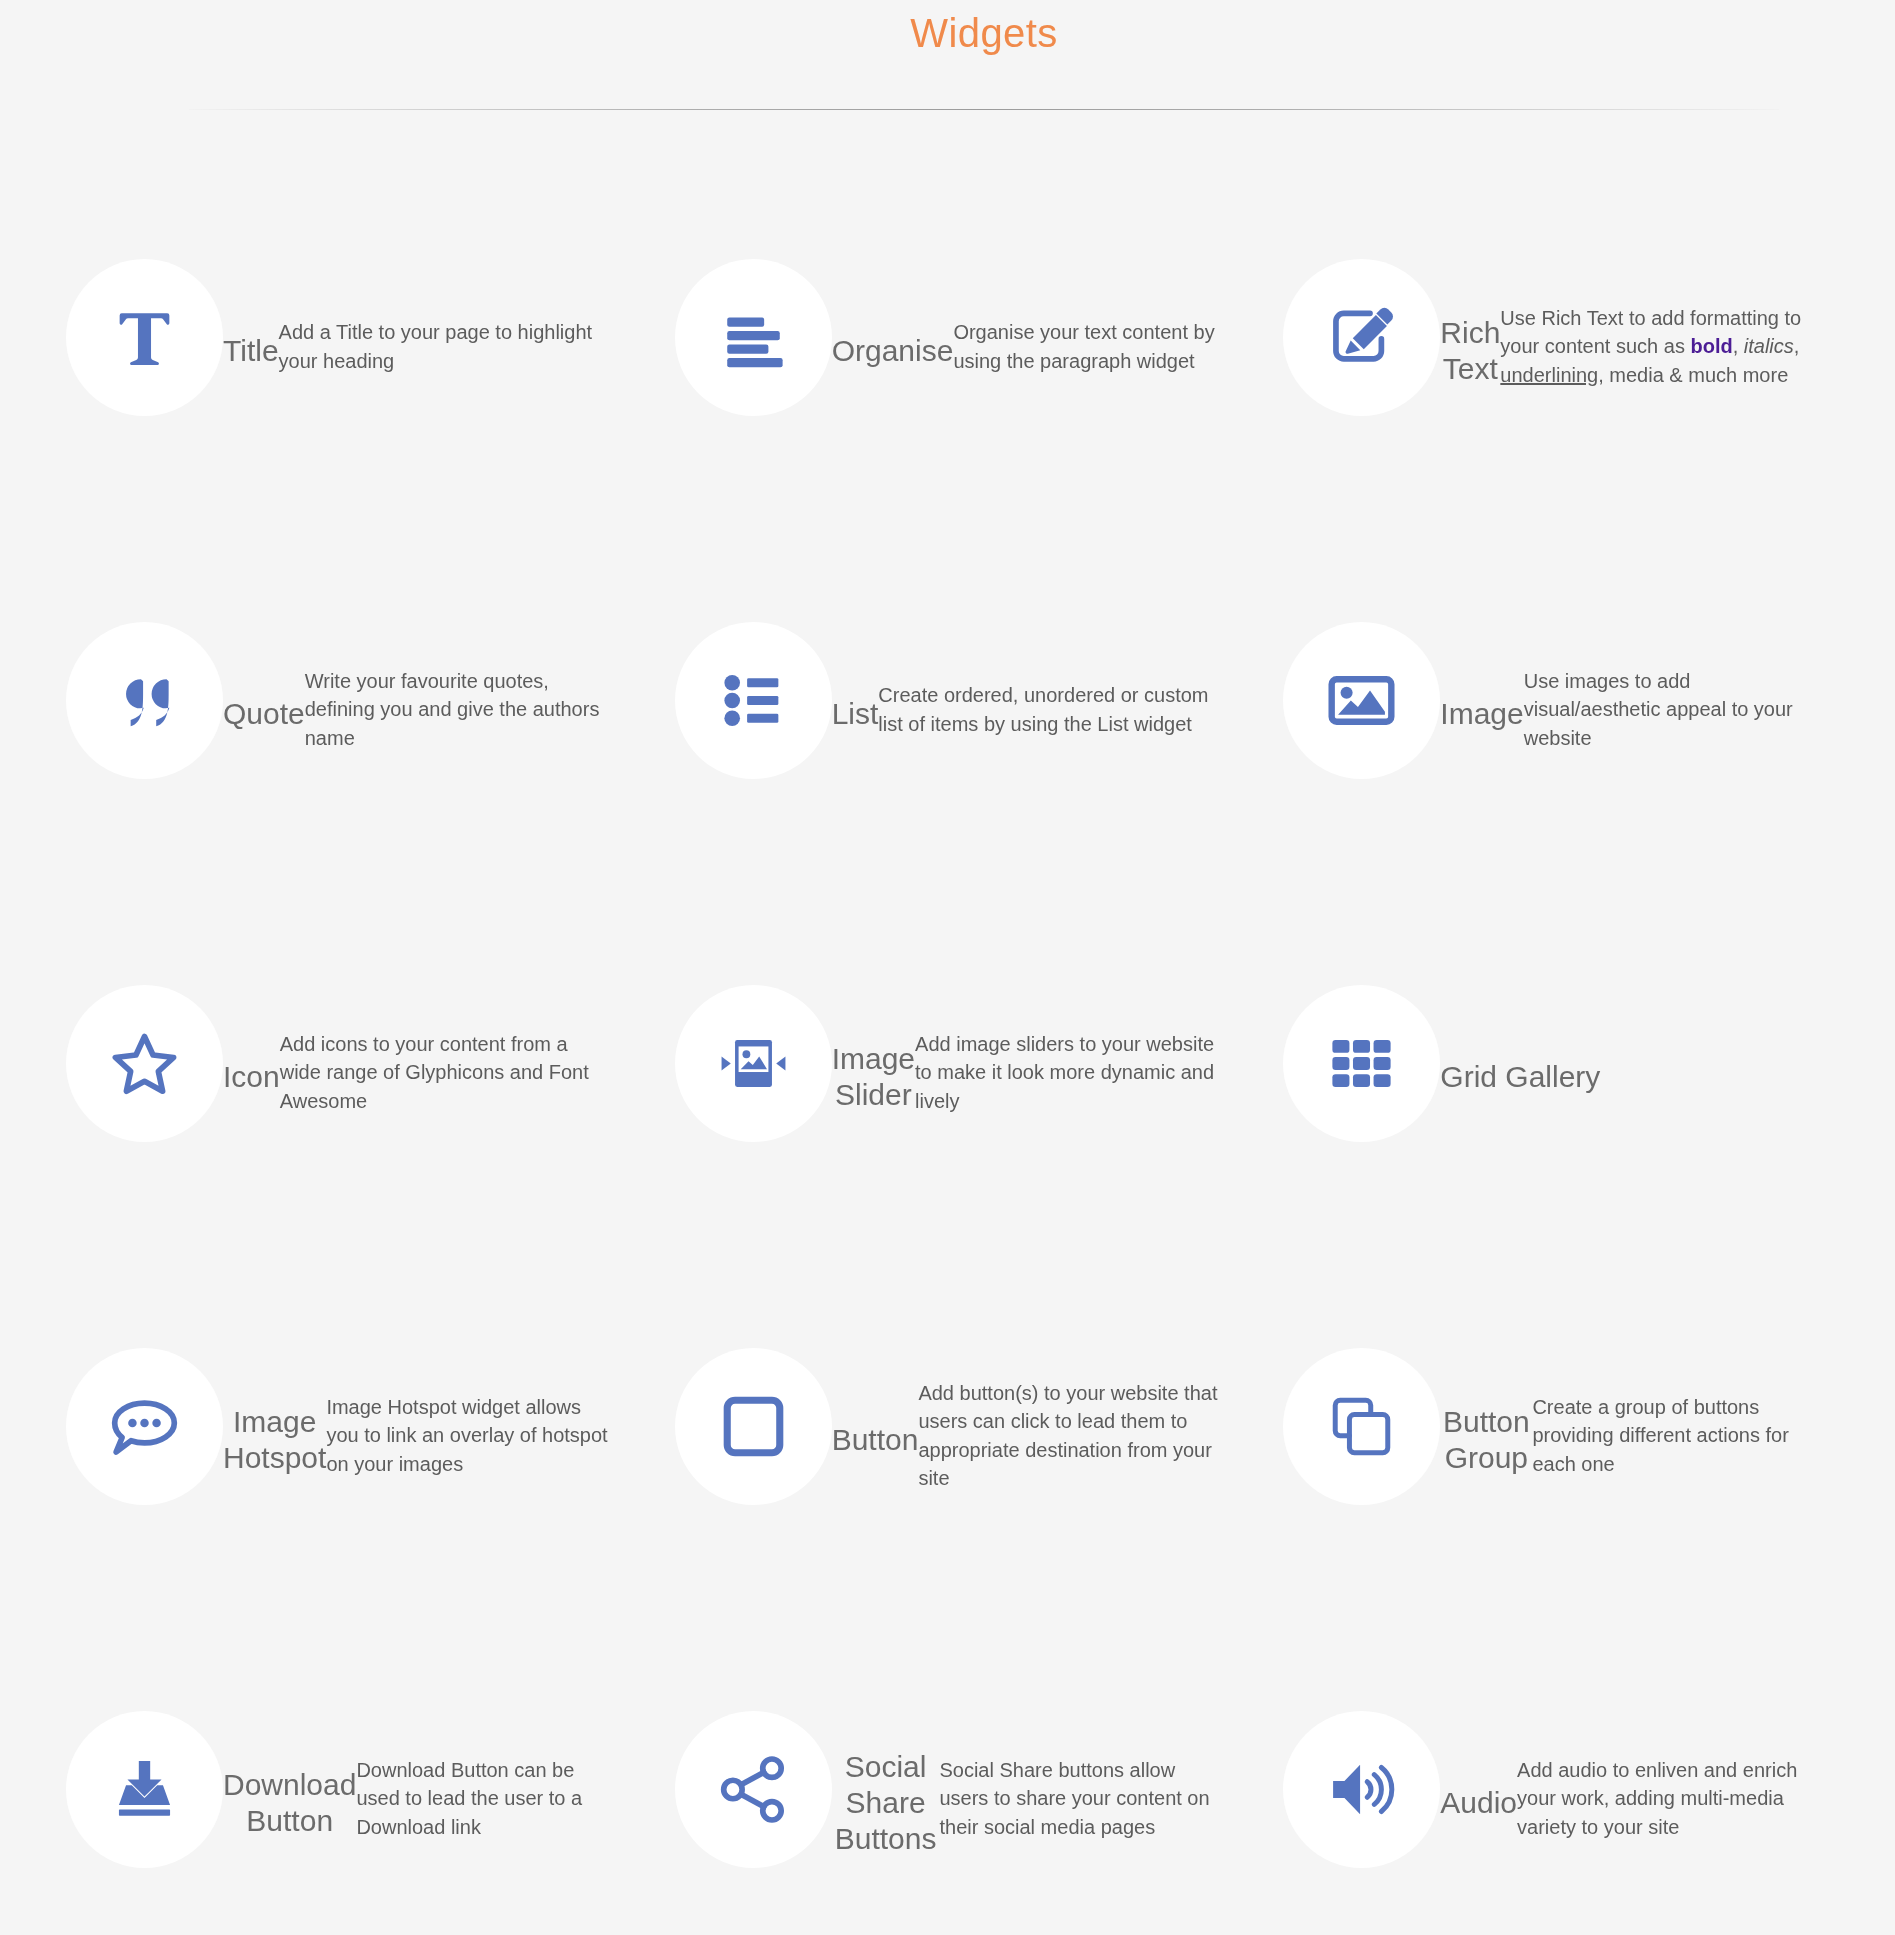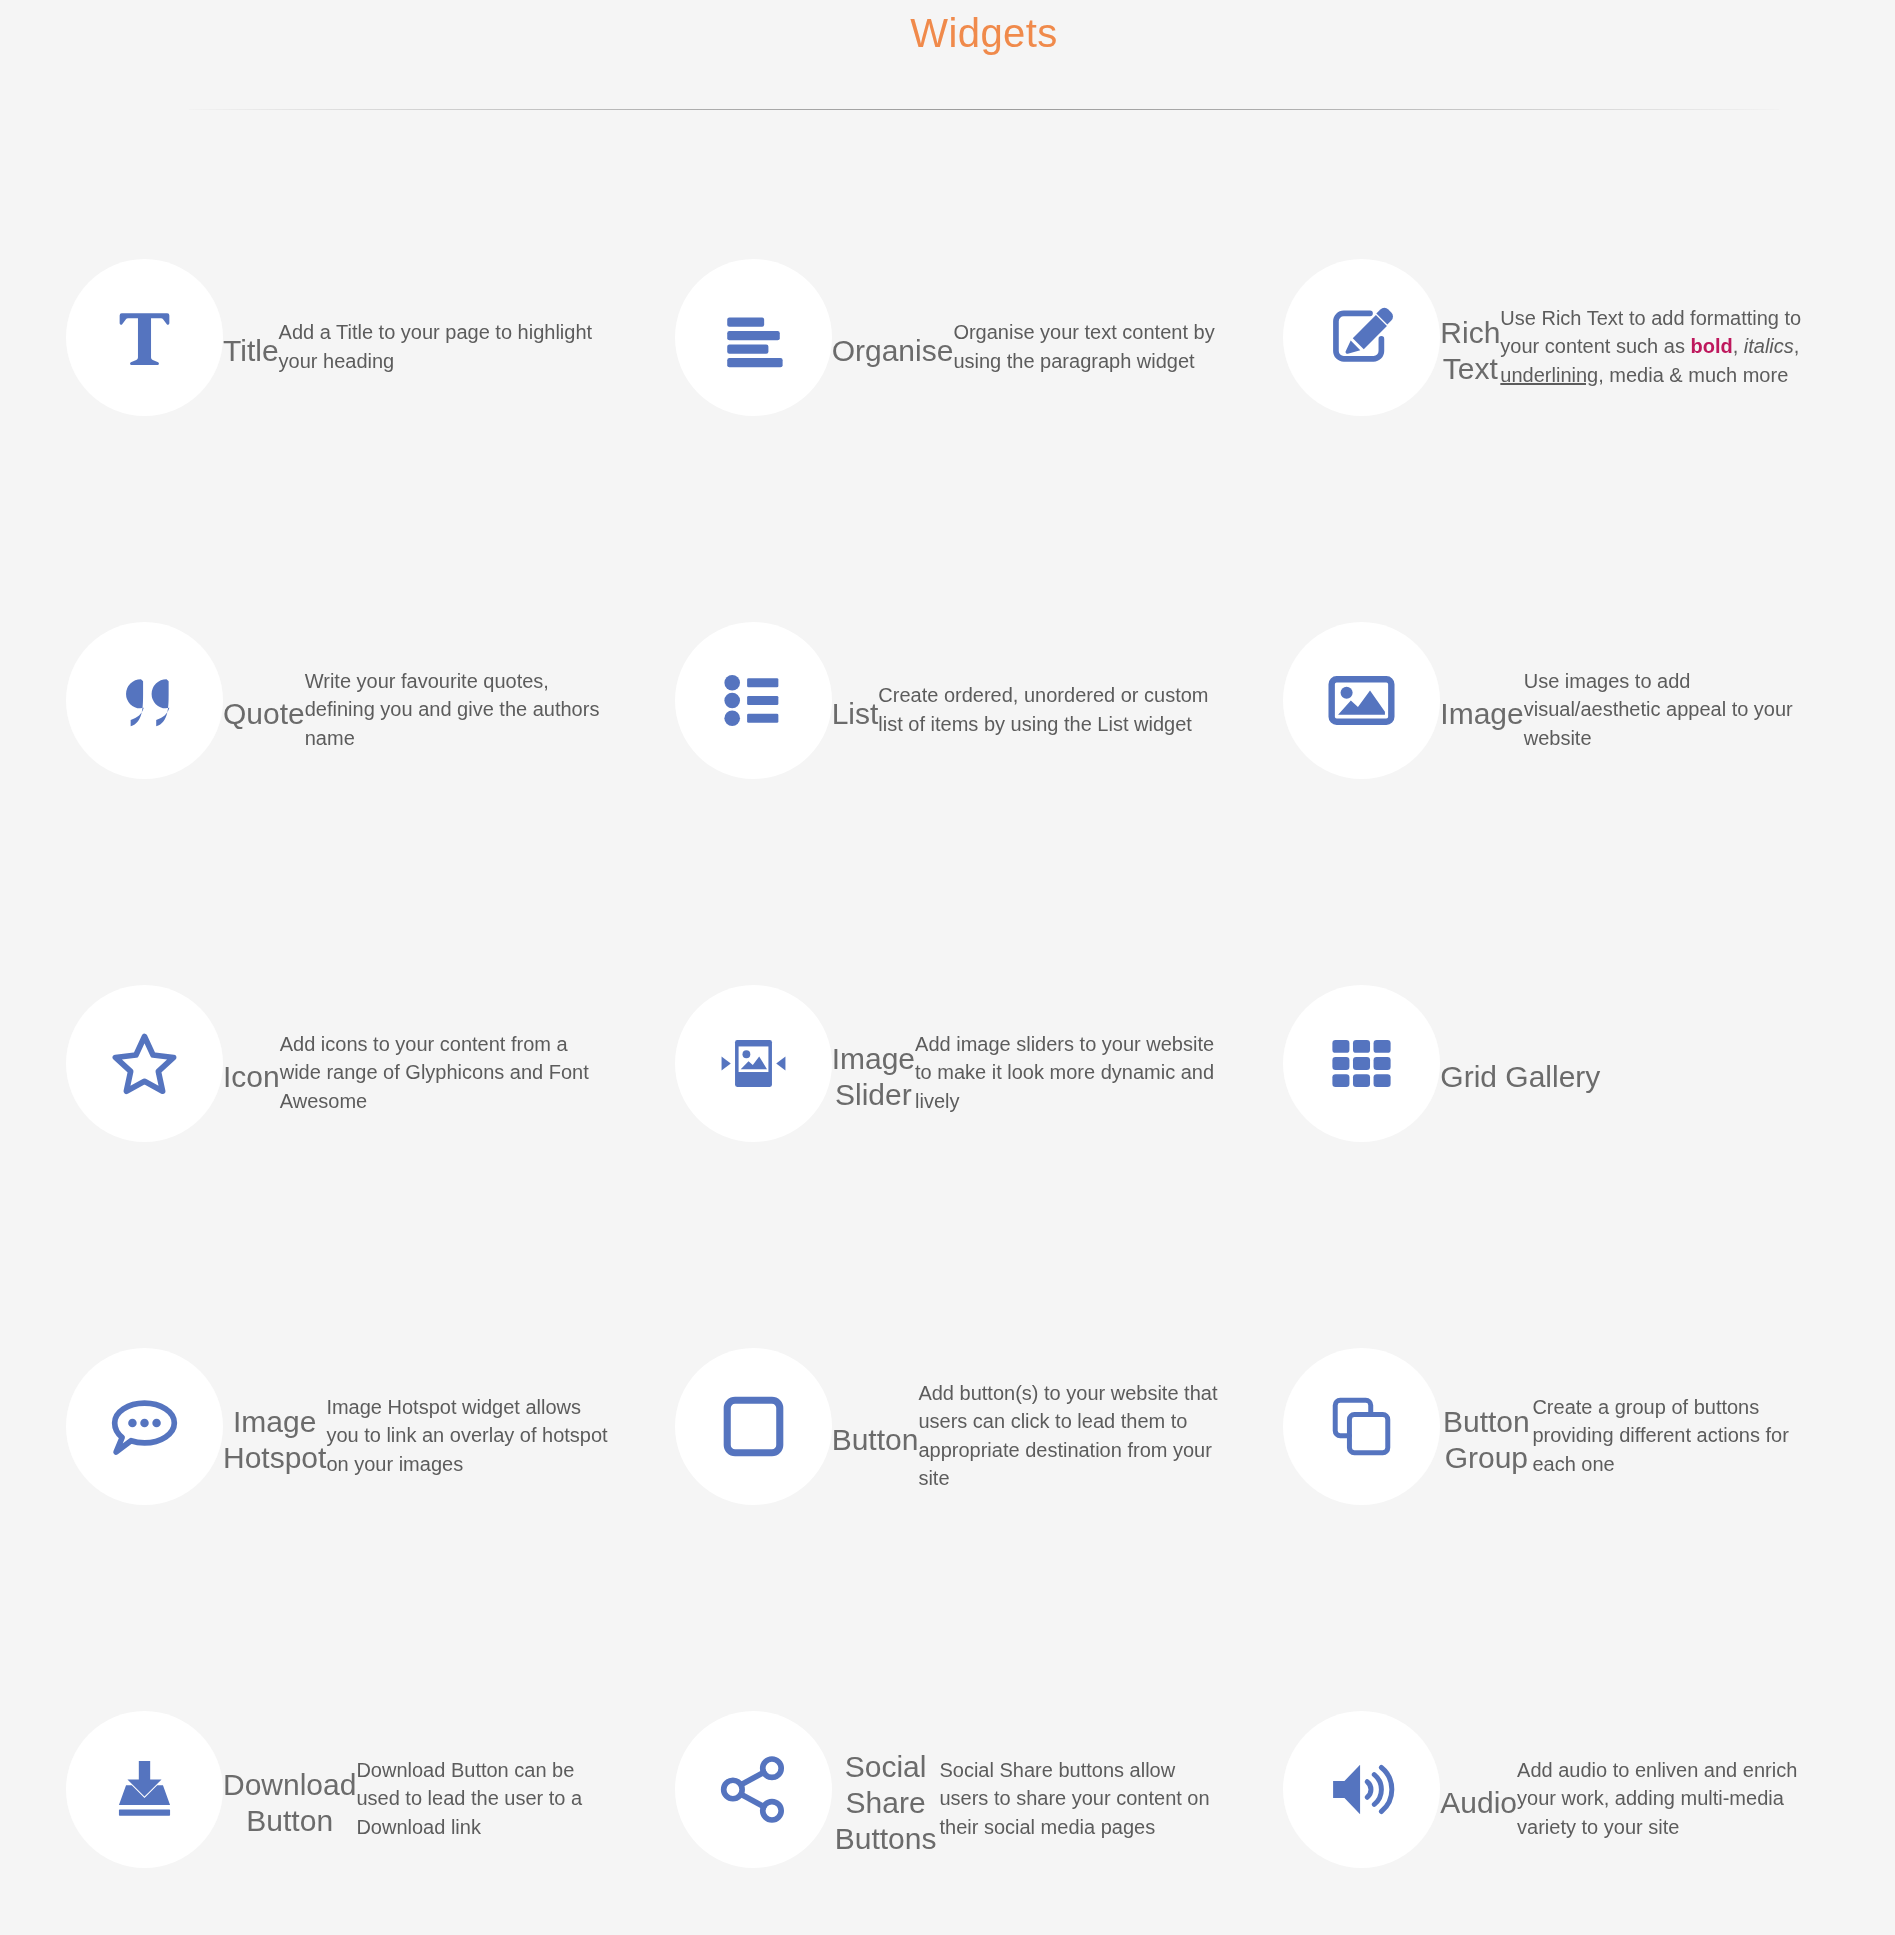--- a/index.html
+++ b/index.html
@@ -89,21 +89,21 @@
   .widget-desc {
     margin-top: 18px;
     font-size: 20px;
     font-weight: 400;
     color: #5c5c5c;
     line-height: 1.42;
     text-align: left;
     max-width: 520px;
   }
 
-  .widget-desc b { font-weight: 700; color: #be185d; }
+  .widget-desc b { font-weight: 700; color: #4c1d95; }
   .widget-desc i { font-style: italic; }
   .widget-desc u { text-decoration: underline; }
 </style>
 </head>
 <body>
 
 <div id="page">
 
   <div class="page-header">
     <h1 class="page-title">Widgets</h1>

